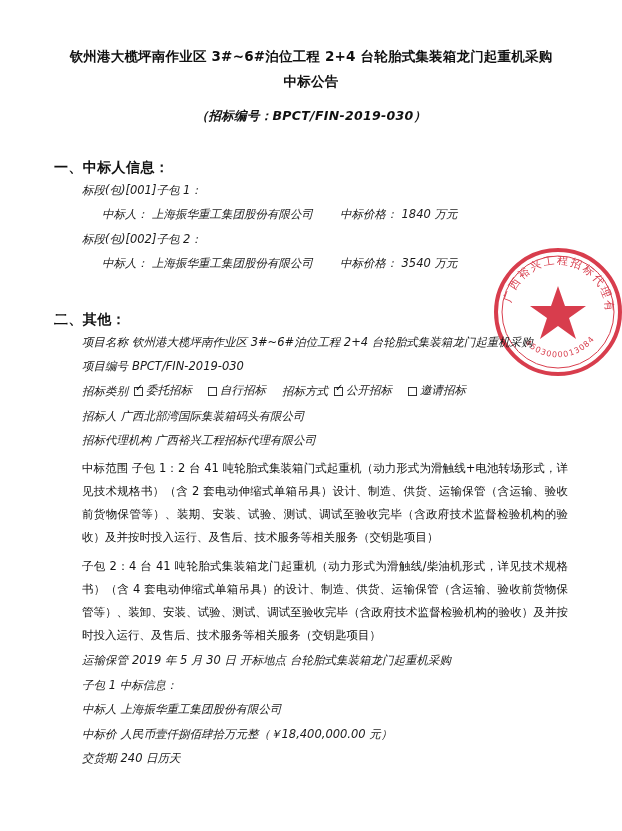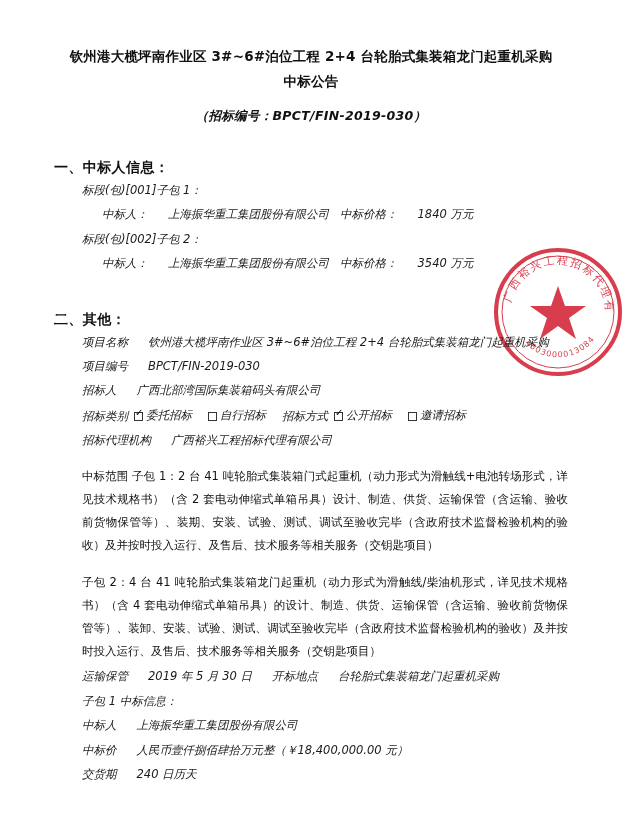--- a/index.html
+++ b/index.html
@@ -69,21 +69,21 @@
   .indent-body { padding-left: 28px; }
   .row-flex {
     display: flex;
     align-items: baseline;
   }
   .row-flex .c1 { width: 238px; flex: 0 0 238px; }
   .row-flex .c2 { flex: 1 1 auto; }
   .kv {
     display: flex;
     align-items: baseline;
-    gap: 20px;
+    gap: 4px;
   }
   .checks {
     display: flex;
     align-items: baseline;
     gap: 6px;
     flex-wrap: wrap;
   }
   .chk {
     display: inline-flex;
     align-items: center;
@@ -109,21 +109,21 @@
     line-height: 10px;
     color: #111;
   }
   .justify {
     text-align: justify;
     text-justify: inter-ideograph;
   }
   .block-para {
     font-size: 11.5px;
     line-height: 2.0;
-    margin-top: 14px;
+    margin-top: 6px;
     padding-left: 28px;
   }
   
   .seal {
     position: absolute;
     right: -6px;
     top: 242px;
     width: 140px;
     height: 140px;
     z-index: 1;
@@ -197,44 +197,44 @@
     <div class="p indent1 kv">
       <span>项目名称</span>
       <span>钦州港大榄坪南作业区 3#~6#泊位工程 2+4 台轮胎式集装箱龙门起重机采购</span>
     </div>
 
     <div class="p indent-body kv">
       <span>项目编号</span>
       <span>BPCT/FIN-2019-030</span>
     </div>
 
+    <div class="p indent-body checks">
+      <span>招标类别</span>
+      <span class="chk">
+        <span class="box checked"></span>
+        <span>委托招标</span>
+      </span>
+      <span class="chk">
+        <span class="box"></span>
+        <span>自行招标</span>
+      </span>
+      <span>招标方式</span>
+      <span class="chk">
+        <span class="box checked"></span>
+        <span>公开招标</span>
+      </span>
+      <span class="chk">
+        <span class="box"></span>
+        <span>邀请招标</span>
+      </span>
+    </div>
+
     <div class="p indent-body kv">
       <span>招标人</span>
       <span>广西北部湾国际集装箱码头有限公司</span>
-    </div>
-
-    <div class="p indent-body checks">
-      <span>招标类别</span>
-      <span class="chk">
-        <span class="box checked"></span>
-        <span>委托招标</span>
-      </span>
-      <span class="chk">
-        <span class="box"></span>
-        <span>自行招标</span>
-      </span>
-      <span>招标方式</span>
-      <span class="chk">
-        <span class="box checked"></span>
-        <span>公开招标</span>
-      </span>
-      <span class="chk">
-        <span class="box"></span>
-        <span>邀请招标</span>
-      </span>
     </div>
 
     <div class="p indent-body kv">
       <span>招标代理机构</span>
       <span>广西裕兴工程招标代理有限公司</span>
     </div>
 
     <div class="block-para justify">
       <span>中标范围</span>
       <span>子包 1：2 台 41 吨轮胎式集装箱门式起重机（动力形式为滑触线+电池转场形式，详见技术规格书）（含 2 套电动伸缩式单箱吊具）设计、制造、供货、运输保管（含运输、验收前货物保管等）、装期、安装、试验、测试、调试至验收完毕（含政府技术监督检验机构的验收）及并按时投入运行、及售后、技术服务等相关服务（交钥匙项目）</span>

